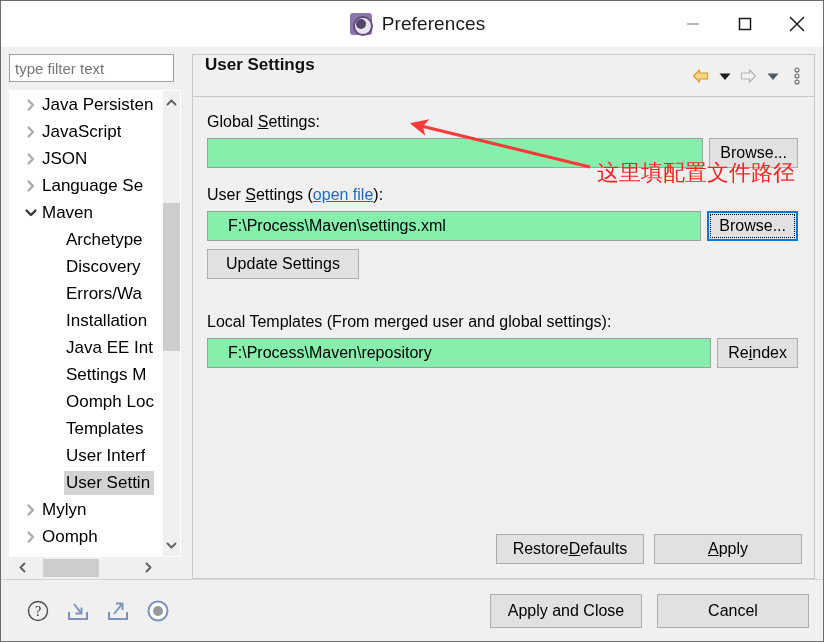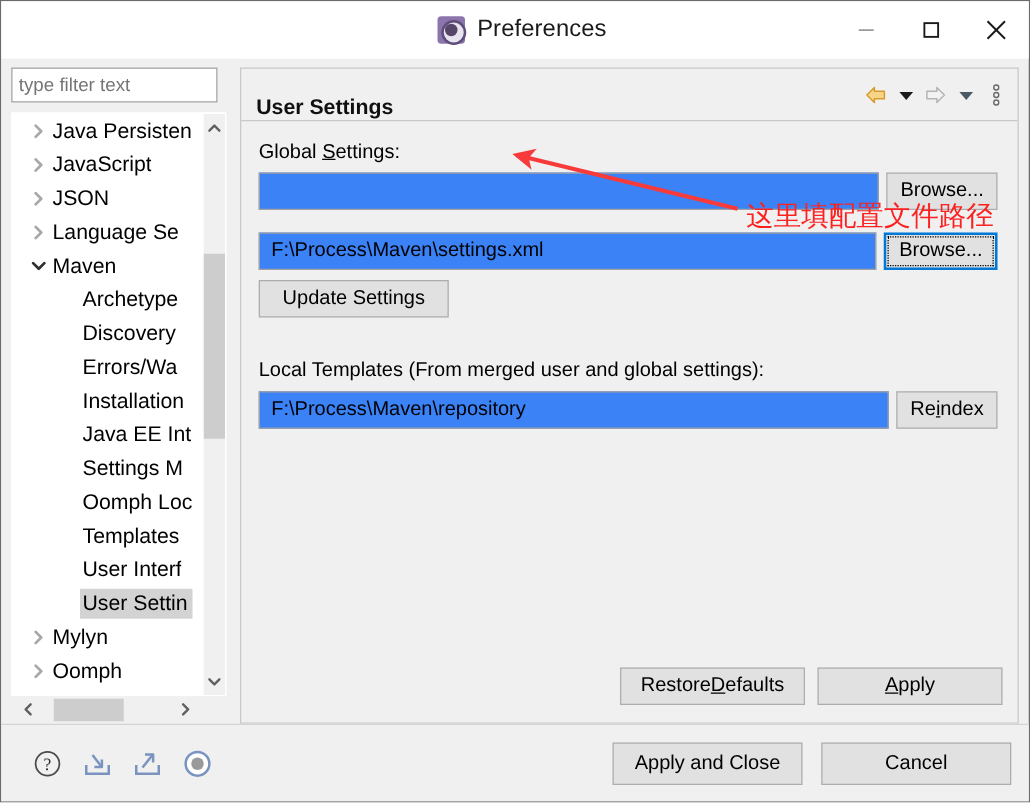--- a/index.html
+++ b/index.html
@@ -185,21 +185,21 @@
     flex: 1 1 auto;
     margin: 7px 8px 0 4px;
     border: 1px solid #c8c8c8;
     background: #f0f0f0;
     display: flex; flex-direction: column;
     position: relative;
   }
   #content-header {
     height: 42px;
     flex: 0 0 auto;
-    display: flex; align-items: flex-end;
+    display: flex; align-items: flex-start;
     border-bottom: 1px solid #c8c8c8;
     padding: 0 8px 0 12px;
     position: relative;
   }
   #page-title {
     font-size: 17px;
     font-weight: bold;
     color: #101010;
   }
   #header-tools {
@@ -230,25 +230,25 @@
   }
   .row {
     display: flex;
     align-items: flex-start;
     gap: 6px;
   }
   .text-field {
     flex: 1 1 auto;
     height: 30px;
     border: 1px solid #a0a0a0;
-    background: #3b82f6;
+    background: #86efac;
     font-family: "Liberation Sans", sans-serif;
     font-size: 16px;
     color: #000000;
-    padding: 0 9px;
+    padding: 0 20px;
     outline: none;
     min-width: 0;
   }
   .btn {
     height: 30px;
     min-width: 80px;
     background: #e1e1e1;
     border: 1px solid #adadad;
     font-family: "Liberation Sans", sans-serif;
     font-size: 16px;
@@ -525,20 +525,23 @@
         <div class="field-label">
           <span>Global </span><u>S</u><span>ettings:</span>
         </div>
         <div class="row">
           <input class="text-field" id="global-settings-input" type="text" value="" style="">
           <div class="btn">Browse...</div>
         </div>
 
         <div class="spacer-md"></div>
 
+        <div class="field-label">
+          <span>User </span><u>S</u><span>ettings (</span><span class="link">open file</span><span>):</span>
+        </div>
         <div class="row">
           <input class="text-field" id="user-settings-input" type="text" value="F:\Process\Maven\settings.xml" style="">
           <div class="btn focused">Browse...</div>
         </div>
         <div class="btn" id="update-settings-button">Update Settings</div>
 
         <div class="spacer-lg"></div>
 
         <div class="field-label">Local Templates (From merged user and global settings):</div>
         <div class="row">

